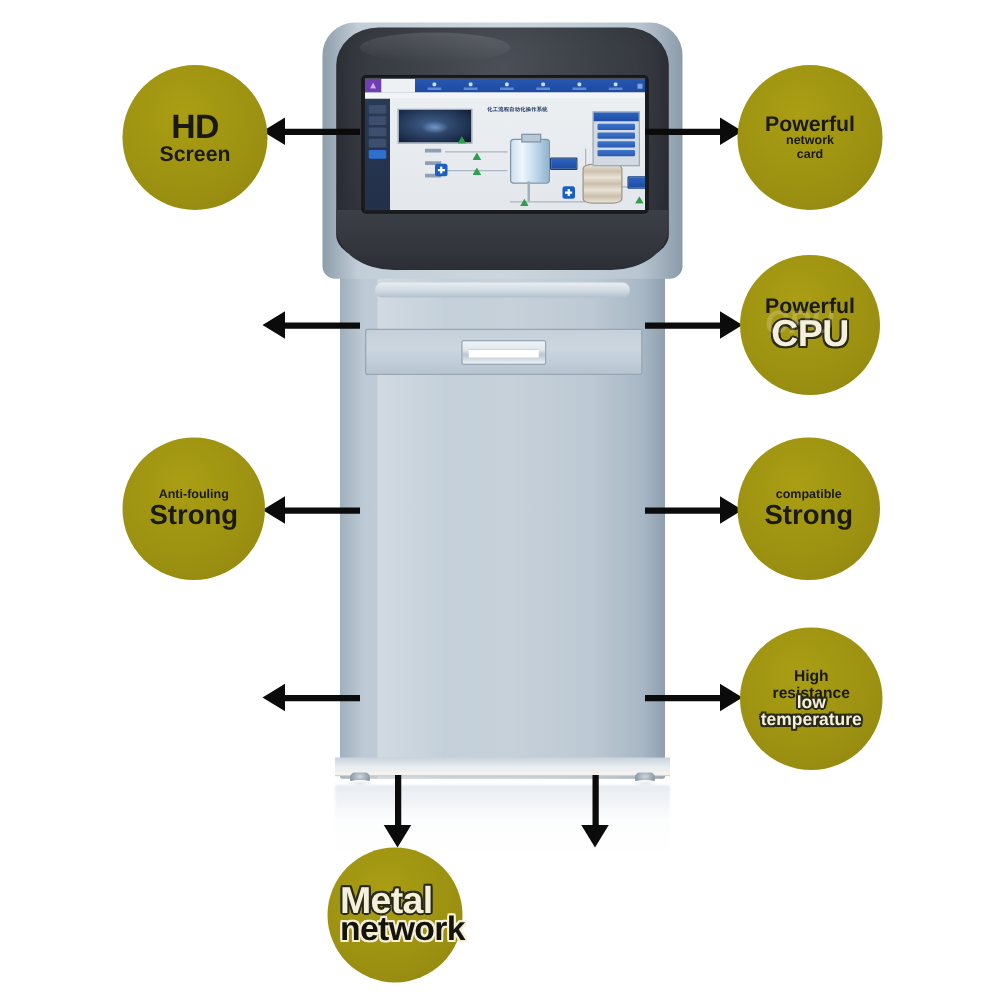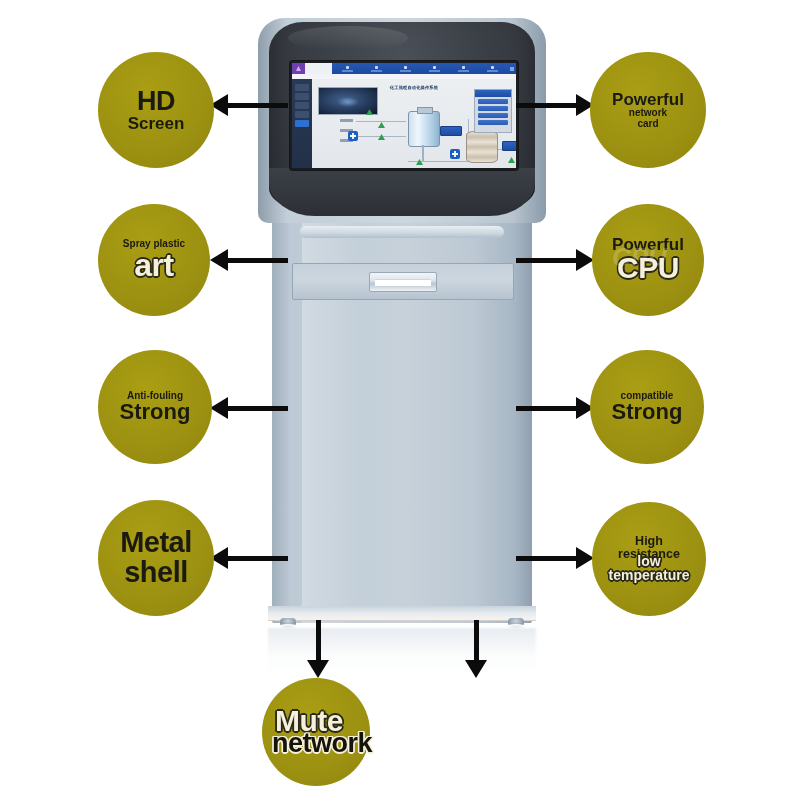--- a/index.html
+++ b/index.html
@@ -716,52 +716,44 @@
     <div class="big">HD</div>
     <div class="mid">Screen</div>
   </div>
 
   <div class="bubble" style="left:590px; top:52px; width:116px; height:116px;">
     <div class="mid">Powerful</div>
     <div class="small">network</div>
     <div class="small">card</div>
   </div>
 
-  <div class="bubble" style="left:98px; top:204px; width:112px; height:112px;">
-    <div class="small">Spray plastic</div>
-    <div class="big outlined-light" style="font-size:32px;">art</div>
-  </div>
 
   <div class="bubble" style="left:592px; top:204px; width:112px; height:112px;">
     <div class="ghost" style="left:20px; top:40px;">CPU</div>
     <div class="mid">Powerful</div>
     <div class="big outlined-light" style="font-size:30px;">CPU</div>
   </div>
 
   <div class="bubble" style="left:98px; top:350px; width:114px; height:114px;">
     <div class="small">Anti-fouling</div>
     <div class="mid" style="font-size:22px;">Strong</div>
   </div>
 
   <div class="bubble" style="left:590px; top:350px; width:114px; height:114px;">
     <div class="small">compatible</div>
     <div class="mid" style="font-size:22px;">Strong</div>
   </div>
 
-  <div class="bubble" style="left:98px; top:500px; width:116px; height:116px;">
-    <div class="big" style="font-size:29px;">Metal</div>
-    <div class="big" style="font-size:29px;">shell</div>
-  </div>
 
   <div class="bubble" style="left:592px; top:502px; width:114px; height:114px;">
     <div class="tiny">High</div>
     <div class="tiny">resistance</div>
     <div class="tiny outlined-light overlap-up" style="font-size:14px;">low</div>
     <div class="tiny outlined-light" style="font-size:14px;">temperature</div>
   </div>
 
   <div class="bubble" style="left:262px; top:678px; width:108px; height:108px;">
-    <div class="big outlined-light" style="font-size:30px; margin-right:14px;">Mute</div>
+    <div class="big outlined-light" style="font-size:30px; margin-right:14px;">Metal</div>
     <div class="big outlined-dark overlap-up" style="font-size:27px; margin-left:12px;">network</div>
   </div>
 
 
 </div>
 
 </body></html>

